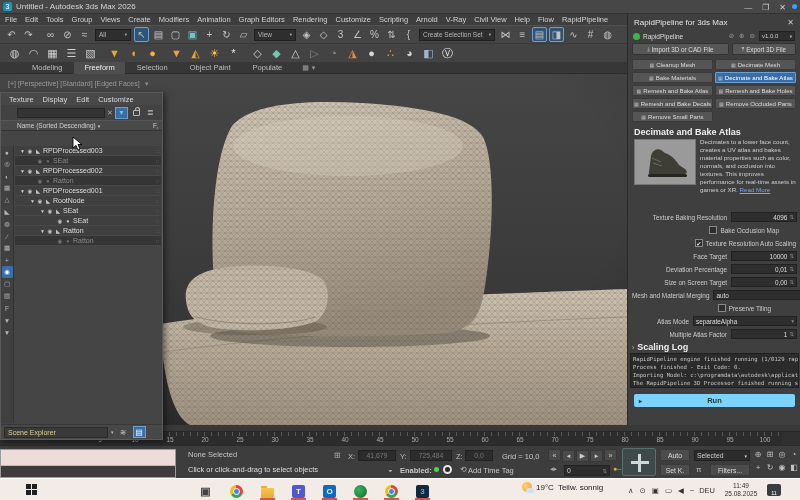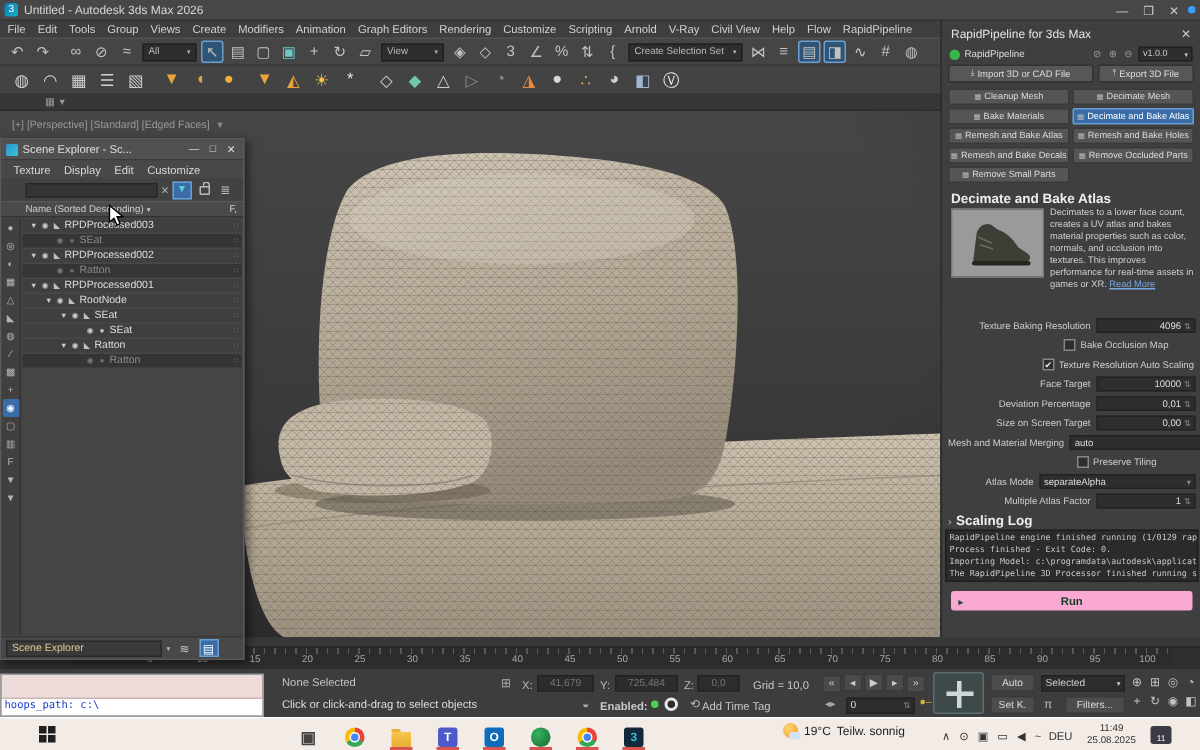--- a/index.html
+++ b/index.html
@@ -119,21 +119,21 @@
          display:flex;align-items:center;justify-content:flex-end;gap:2px;padding:0 2px;flex:none;}
   .f-dd{width:104px;justify-content:space-between;}
   .f-spin{color:#888;font-size:5.5px;}
   .cb{width:8px;height:8px;background:#2e2e2e;border:1px solid #888;display:flex;align-items:center;justify-content:center;
       font-size:6px;color:#e8e8e8;flex:none;}
   .rp-logtitle{position:absolute;left:4px;top:328px;font-size:9px;font-weight:bold;color:#eee;}
   .rp-logtitle .chev{font-weight:normal;color:#bbb;margin-right:3px;font-size:7px;}
   .rp-log{position:absolute;left:2px;top:339px;width:169px;height:35px;background:#2b2b2b;border:1px solid #1f1f1f;
           padding:1px 2px;overflow:hidden;}
   .log-line{font-family:"DejaVu Sans Mono",monospace;font-size:5.6px;line-height:8px;color:#c6c6c6;white-space:nowrap;}
-  .rp-run{position:absolute;left:6px;top:380px;width:161px;height:13px;background:#f9a8d4;border-radius:2px;
+  .rp-run{position:absolute;left:6px;top:380px;width:161px;height:13px;background:#7dd3fc;border-radius:2px;
           display:flex;align-items:center;justify-content:center;color:#173a26;font-size:7.5px;font-weight:bold;}
   .rp-run .g{position:absolute;left:5px;font-size:6px;color:#1c4a2e;}
 
   
   .timeline{position:absolute;left:0;top:425px;width:800px;height:20px;background:#303030;}
   .trackstrip{position:absolute;left:0;top:0;width:800px;height:7px;background:#383838;border-bottom:1px solid #272727;}
   .tl-left{position:absolute;left:18px;top:8px;color:#8a8a8a;font-size:6px;letter-spacing:2px;}
   .ruler{position:absolute;left:48px;top:7px;right:18px;height:13px;background:#2c2c2c;}
   .tickstrip{position:absolute;left:9px;right:0;top:0;height:4px;
              background:repeating-linear-gradient(90deg,#585858 0 1px,transparent 1px 7px);}
@@ -296,20 +296,27 @@
       <span class="bar-icon" style="color: rgb(138, 138, 138);">◔</span>
       <span class="bar-icon" style="color: rgb(232, 137, 61);">◮</span>
       <span class="bar-icon" style="color: rgb(216, 216, 216);">●</span>
       <span class="bar-icon" style="color: rgb(232, 163, 61);">∴</span>
       <span class="bar-icon" style="color: rgb(208, 208, 208);">◕</span>
       <span class="bar-icon" style="color: rgb(159, 184, 208);">◧</span>
       <span class="bar-icon" style="color: rgb(232, 232, 232);">Ⓥ</span>
     </div>
 
   <div class="ribbon">
+    <span id="ribbon-tabs-holder" style="display:flex;gap:2px;">
+        <span class="ribbon-tab">Modeling</span>
+        <span class="ribbon-tab active">Freeform</span>
+        <span class="ribbon-tab">Selection</span>
+        <span class="ribbon-tab">Object Paint</span>
+        <span class="ribbon-tab">Populate</span>
+      </span>
     <span class="ribbon-extra">
       <span>▦</span>
       <span>▾</span>
     </span>
   </div>
 
   <div class="viewport">
     <svg width="627" height="351" viewBox="0 0 627 351">
       <defs>
         <pattern id="mesh" width="6" height="6" patternUnits="userSpaceOnUse">
@@ -346,29 +353,20 @@
       <path d="M187 232 C181 208 196 197 228 193 C272 189 312 195 323 206 C331 216 329 236 318 246 C298 257 238 259 210 253 C196 249 189 242 187 232 Z" fill="url(#mesh)"></path>
       <path d="M196 243 C230 252 290 252 315 243" stroke="#6e6556" stroke-opacity="0.5" fill="none"></path>
     </svg>
     <div class="vplabel">
       <span>[+] [Perspective] [Standard] [Edged Faces]</span>
         <span class="funnel">▼</span>
     </div>
   </div>
 
   <div class="sewin">
-    <div class="se-title">
-      <span class="ticon"></span>
-      <span class="ttext">Scene Explorer - Sc...</span>
-      <span class="se-ctl">
-        <span>—</span>
-        <span>□</span>
-        <span>✕</span>
-      </span>
-    </div>
     <div class="se-menu">
         <span>Texture</span>
         <span>Display</span>
         <span>Edit</span>
         <span>Customize</span>
       </div>
     <div class="se-search">
       <span class="se-input"></span>
       <span class="se-x">✕</span>
       <span class="se-filterbtn">
@@ -689,21 +687,20 @@
         <span class="nav-icon">◔</span>
         <span class="nav-icon">+</span>
         <span class="nav-icon">↻</span>
         <span class="nav-icon">◉</span>
         <span class="nav-icon">◧</span>
       </span>
   </div>
 
   <div class="listener">
     <div class="pink"></div>
-    <div class="white">hoops_path: c:\</div>
   </div>
 
   <div class="taskbar">
     <span class="startbtn">
         <span></span>
         <span></span>
         <span></span>
         <span></span>
       </span>
     <span class="tb-apps">

